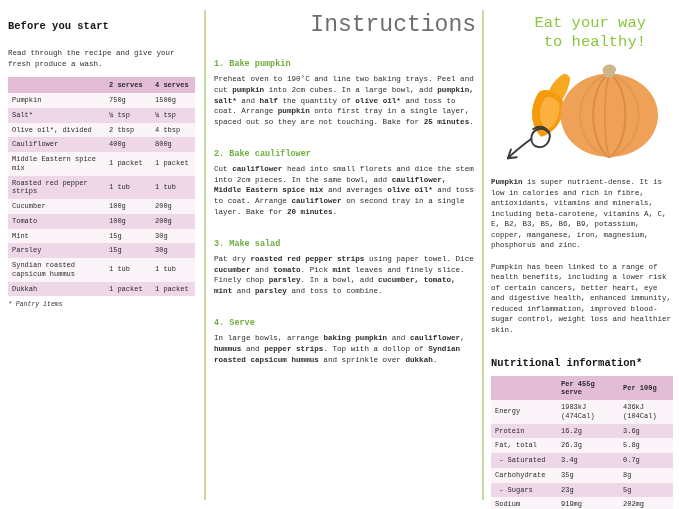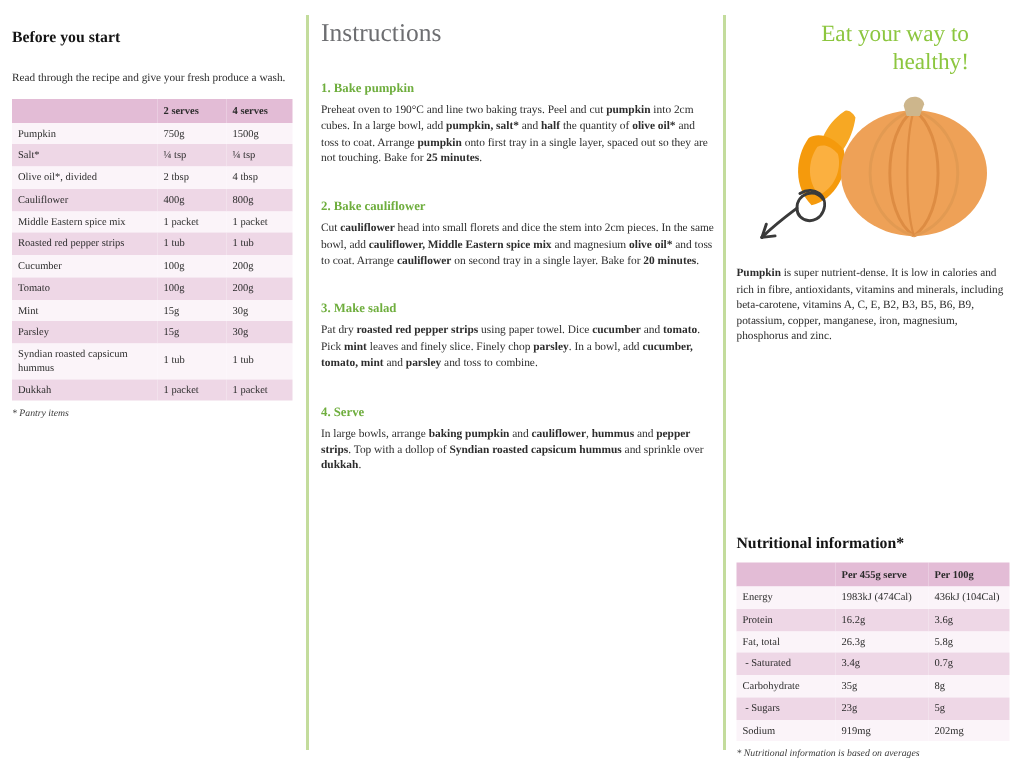--- a/index.html
+++ b/index.html
@@ -1,18 +1,18 @@
 <!DOCTYPE html>
 <html><head>
 <meta charset="utf-8">
 <style>
   html,body { margin:0; padding:0; background:#ffffff; }
   .page {
     position:relative; width:679px; height:509px; background:#ffffff;
-    font-family:Liberation Serif, serif; color:#2b2b2b; overflow:hidden;
+    font-family:Liberation Mono, monospace; color:#2b2b2b; overflow:hidden;
   }
   b { font-weight:bold; }
 
   
   .col-left { position:absolute; left:8px; top:14px; width:187px; }
   .section-title { font-size:10.5px; font-weight:bold; color:#141414; margin:6px 0 5px; }
   .intro-text { font-size:7.5px; line-height:1.4; margin:16px 0 8px; color:#2f2f2f; }
 
   table.data-table { border-collapse:collapse; table-layout:fixed; font-size:7px; color:#2b2b2b; }
   table.ing { width:187px; }
@@ -32,21 +32,21 @@
   .allergens-line { font-size:7.5px; line-height:1.3; margin:0 0 6px; color:#2f2f2f; }
   .allergens-line:last-child { margin-bottom:0; }
 
   
   .v-divider { position:absolute; top:10px; height:490px; width:2px; background:#c3dc9c; }
   .v-divider.left  { left:204px; }
   .v-divider.right { left:482px; }
 
   
   .col-mid { position:absolute; left:214px; top:10px; width:262px; }
-  .mid-title { text-align:left; font-size:17px; font-weight:400; color:#6d6e71; margin:2px 0 0; }
+  .mid-title { text-align:right; font-size:23px; font-weight:400; color:#6d6e71; margin:2px 0 0; }
   .step-heading { color:#6fae3e; font-size:8.5px; font-weight:bold; margin:21px 0 5px; }
   .step-body { font-size:7.6px; line-height:1.42; margin:0; color:#2d2d2d; }
 
   
   .col-right { position:absolute; left:491px; top:14px; width:182px; }
   .right-title { color:#8cc63f; font-size:15.5px; line-height:1.2; text-align:right; width:128px; margin:0 auto 2px; }
   .pumpkin-wrap { width:176px; margin:0 auto 4px; }
   .right-para { font-size:7.5px; line-height:1.4; margin:0 0 11px; color:#2d2d2d; }
 
   .nutrition-block { position:absolute; left:491px; top:357px; width:182px; }
@@ -149,21 +149,21 @@
 
   <div class="col-mid">
     <div class="mid-title">Instructions</div>
 
     <div>
       <div class="step-heading">1. Bake pumpkin</div>
       <p class="step-body"><span>Preheat oven to 190°C and line two baking trays. Peel and cut </span><b>pumpkin</b><span> into 2cm cubes. In a large bowl, add </span><b>pumpkin, salt*</b><span> and </span><b>half</b><span> the quantity of </span><b>olive oil*</b><span> and toss to coat. Arrange </span><b>pumpkin</b><span> onto first tray in a single layer, spaced out so they are not touching. Bake for </span><b>25 minutes</b><span>.</span></p>
     </div>
     <div>
       <div class="step-heading">2. Bake cauliflower</div>
-      <p class="step-body"><span>Cut </span><b>cauliflower</b><span> head into small florets and dice the stem into 2cm pieces. In the same bowl, add </span><b>cauliflower, Middle Eastern spice mix</b><span> and magnesium </span><b>olive oil*</b><span> and toss to coat. Arrange </span><b>cauliflower</b><span> on second tray in a single layer. Bake for </span><b>20 minutes</b><span>.</span></p>
+      <p class="step-body"><span>Cut </span><b>cauliflower</b><span> head into small florets and dice the stem into 2cm pieces. In the same bowl, add </span><b>cauliflower, Middle Eastern spice mix</b><span> and averages </span><b>olive oil*</b><span> and toss to coat. Arrange </span><b>cauliflower</b><span> on second tray in a single layer. Bake for </span><b>20 minutes</b><span>.</span></p>
     </div>
     <div>
       <div class="step-heading">3. Make salad</div>
       <p class="step-body"><span>Pat dry </span><b>roasted red pepper strips</b><span> using paper towel. Dice </span><b>cucumber</b><span> and </span><b>tomato</b><span>. Pick </span><b>mint</b><span> leaves and finely slice. Finely chop </span><b>parsley</b><span>. In a bowl, add </span><b>cucumber, tomato, mint</b><span> and </span><b>parsley</b><span> and toss to combine.</span></p>
     </div>
     <div>
       <div class="step-heading">4. Serve</div>
       <p class="step-body"><span>In large bowls, arrange </span><b>baking pumpkin</b><span> and </span><b>cauliflower</b><span>, </span><b>hummus</b><span> and </span><b>pepper strips</b><span>. Top with a dollop of </span><b>Syndian roasted capsicum hummus</b><span> and sprinkle over </span><b>dukkah</b><span>.</span></p>
     </div>
   </div>
@@ -193,20 +193,21 @@
         <g stroke="#3a3a3a" stroke-width="2" fill="none" stroke-linecap="round">
           <path d="M40 78 C 50 72 60 80 56 90 C 52 100 38 98 38 88 C 38 78 50 74 56 82"></path>
           <path d="M38 88 C 30 94 22 100 14 108"></path>
           <path d="M14 108 L 17 99"></path>
           <path d="M14 108 L 23 107"></path>
         </g>
       </svg>
     </div>
 
     <p class="right-para"><b>Pumpkin</b><span> is super nutrient-dense. It is low in calories and rich in fibre, antioxidants, vitamins and minerals, including beta-carotene, vitamins A, C, E, B2, B3, B5, B6, B9, potassium, copper, manganese, iron, magnesium, phosphorus and zinc.</span></p>
+    <p class="right-para">Pumpkin has been linked to a range of health benefits, including a lower risk of certain cancers, better heart, eye and digestive health, enhanced immunity, reduced inflammation, improved blood-sugar control, weight loss and healthier skin.</p>
   </div>
 
   <div class="nutrition-block">
     <div class="nutrition-title">Nutritional information*</div>
     <table class="data-table nut">
       <colgroup>
           <col style="width:66px">
           <col style="width:62px">
           <col style="width:54px">
         </colgroup>

